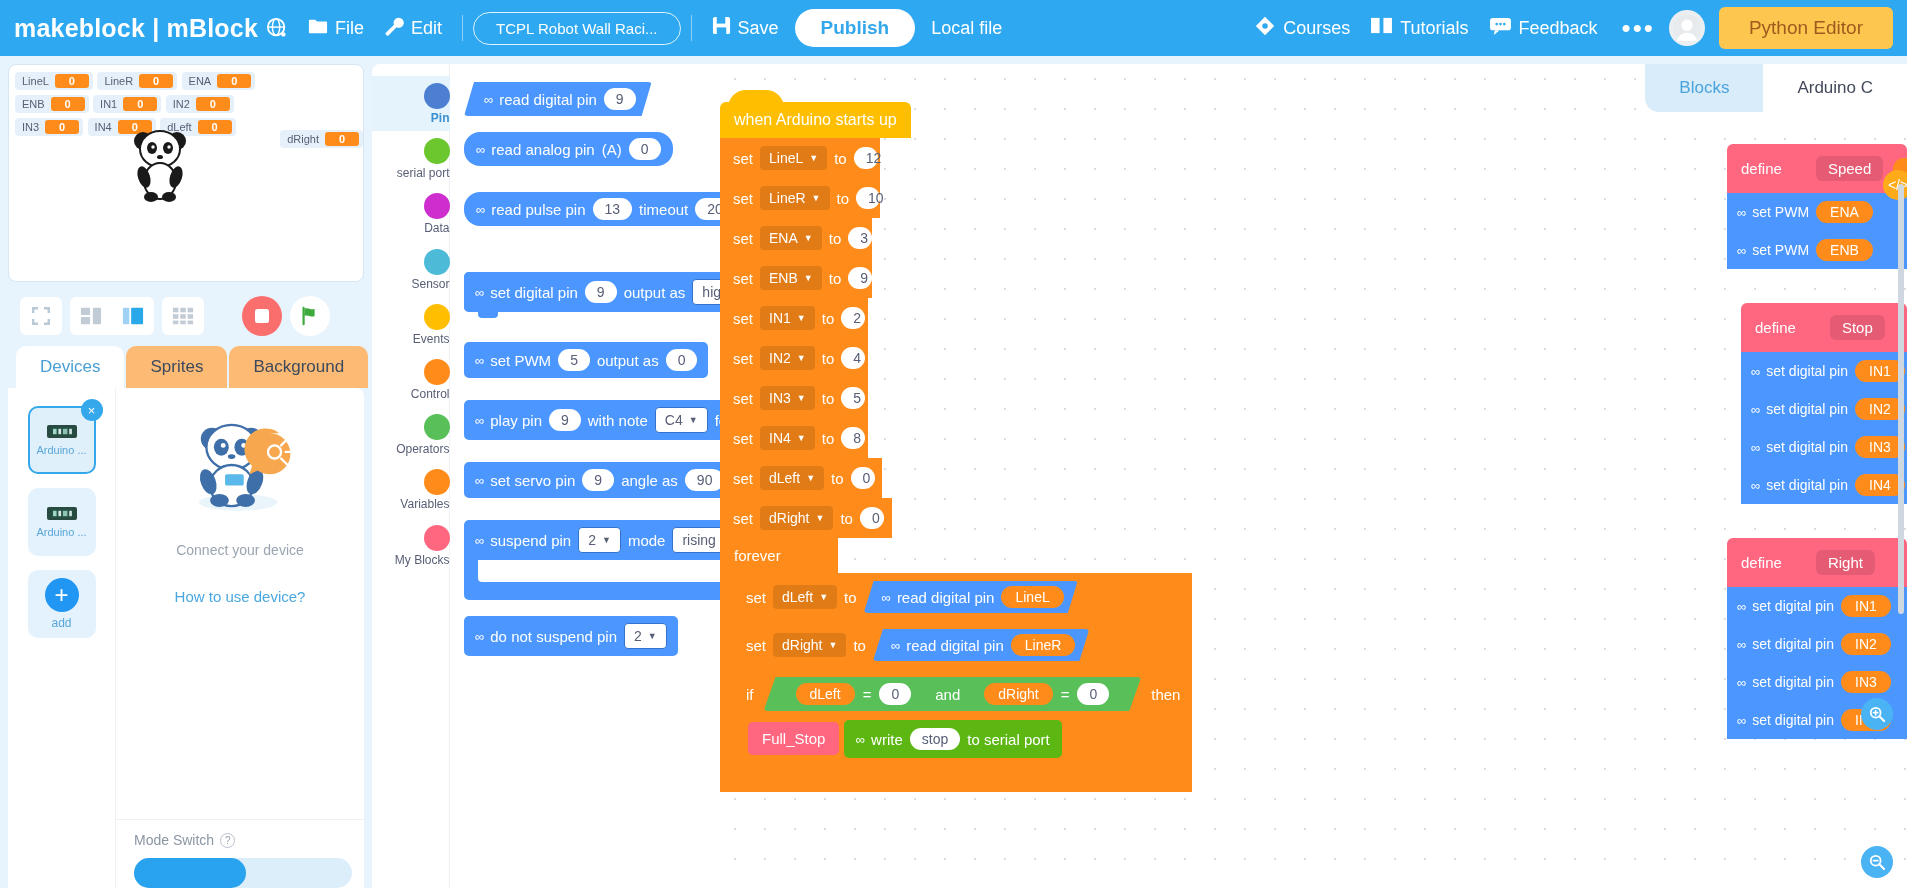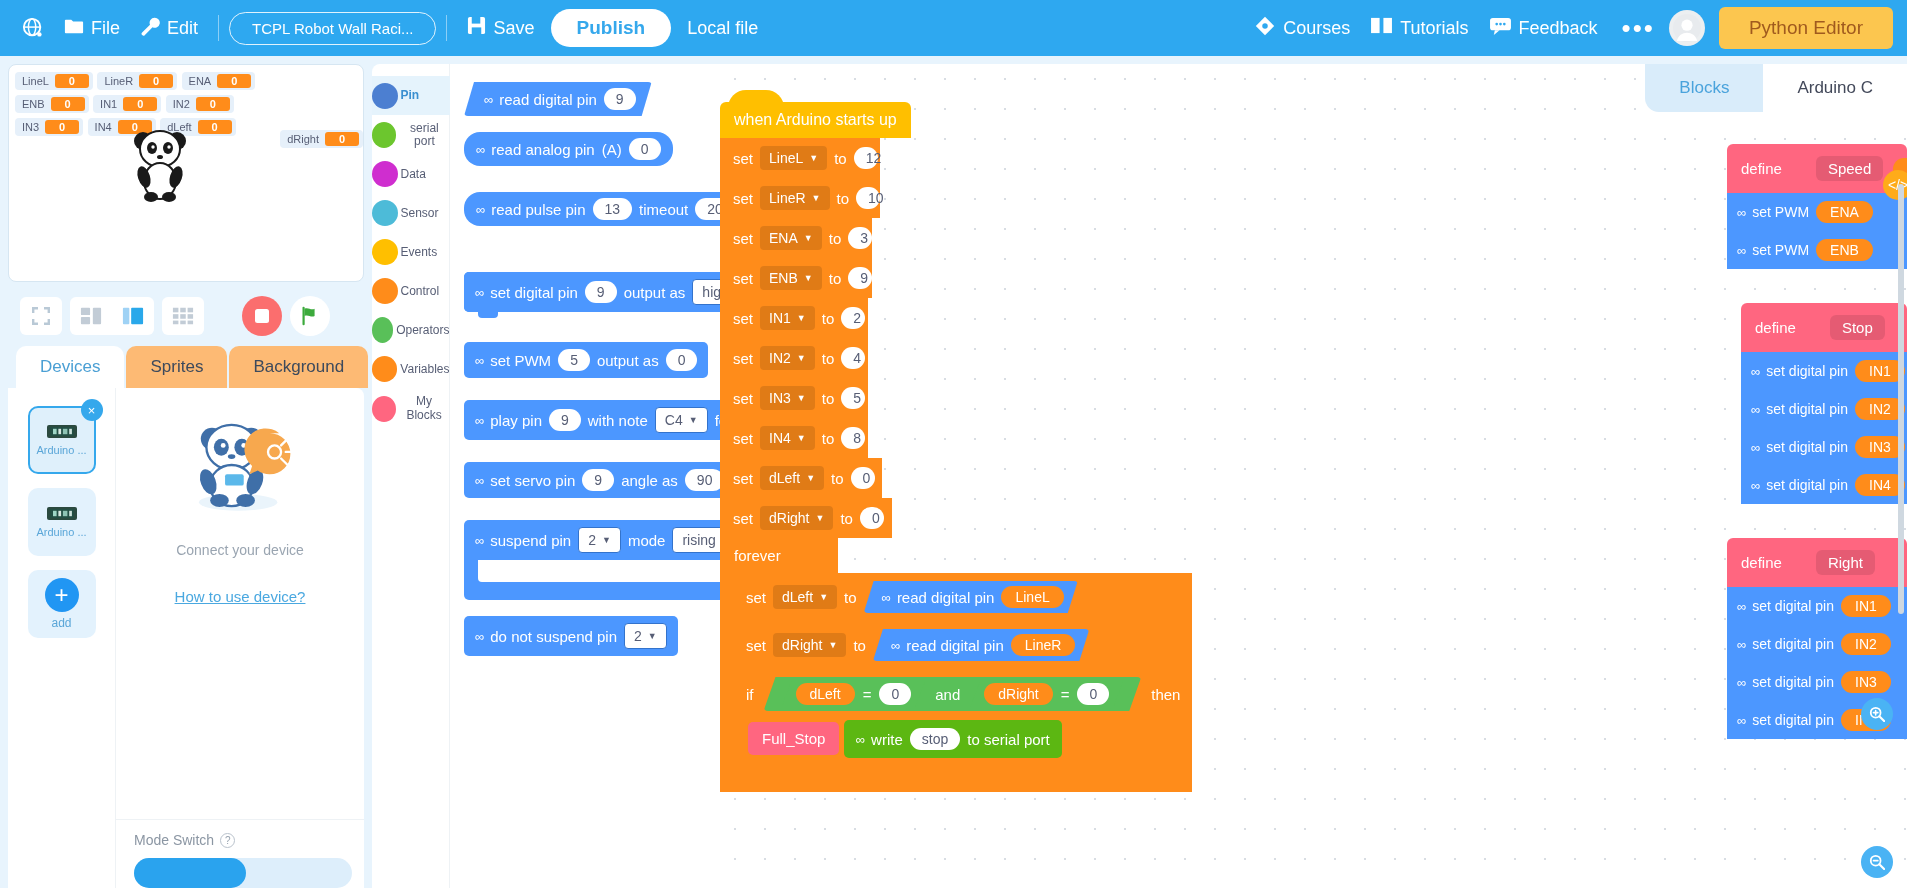--- a/index.html
+++ b/index.html
@@ -93,36 +93,36 @@
   .dev-close {
     position: absolute; top: -9px; right: -9px; width: 22px; height: 22px; border-radius: 50%;
     background: #35a8ec; color: #fff; font-size: 13px; display: flex; align-items: center; justify-content: center; cursor: pointer;
   }
   .add-card { width: 68px; height: 68px; background: #e3f2fd; border-radius: 10px; display: flex; flex-direction: column; align-items: center; justify-content: center; gap: 4px; cursor: pointer; }
   .add-circle { width: 34px; height: 34px; border-radius: 50%; background: #2196f3; color: #fff; font-size: 24px; display: flex; align-items: center; justify-content: center; line-height: 1; }
   .add-label { font-size: 12px; color: #5aa6d8; }
 
   .dev-detail { flex: 1 1 auto; display: flex; flex-direction: column; align-items: center; padding-top: 28px; position: relative; }
   .connect-text { font-size: 14px; color: #9aa5b1; margin-top: 24px; }
-  .howto-link { font-size: 15px; color: #4aa8e0; text-decoration: underline; margin-top: 30px; cursor: pointer; }
+  .howto-link { font-size: 15px; color: #4aa8e0; margin-top: 30px; cursor: pointer; }
   .mode-switch-area { position: absolute; bottom: 0; left: 0; right: 0; border-top: 1px solid #eef2f5; padding: 12px 0 0 18px; }
   .mode-label { font-size: 14px; color: #8b96a3; display: flex; align-items: center; gap: 6px; }
   .q-mark { width: 15px; height: 15px; border: 1px solid #b9c2cc; border-radius: 50%; font-size: 10px; color: #97a2ae; display: inline-flex; align-items: center; justify-content: center; }
   .toggle-track { margin-top: 10px; width: 218px; height: 30px; background: #ddeefb; border-radius: 15px; position: relative; cursor: pointer; }
   .toggle-knob { position: absolute; left: 0; top: 0; width: 112px; height: 30px; border-radius: 15px; background: #2aa3ee; }
 
   
   .cat-col {
     width: 78px; flex: 0 0 78px; background: #fff; margin-top: 8px; border-radius: 8px 0 0 0;
     padding-top: 12px; display: flex; flex-direction: column; align-items: center;
     border-right: 1px solid #eef2f5;
   }
   .cat {
-    width: 78px; padding: 7px 0 6px 0; display: flex; 
-    align-items: center; gap: 3px; cursor: pointer;
+    width: 78px; padding: 7px 0 6px 0; display: flex; flex-direction: column;
+    align-items: flex-end; gap: 3px; cursor: pointer;
   }
   .cat.active { background: #e5f3fc; }
   .cat-dot { width: 26px; height: 26px; border-radius: 50%; }
   .cat-label { font-size: 12px; color: #575e75; text-align: center; line-height: 1.1; }
   .cat.active .cat-label { color: #3a8fd0; font-weight: bold; }
 
   
   .palette { width: 270px; flex: 0 0 270px; background: #fff; margin-top: 8px; position: relative; overflow: hidden; padding: 18px 0 0 14px; }
 
   
@@ -186,20 +186,21 @@
     position: absolute; width: 30px; height: 30px; border-radius: 50%; background: #ffab19;
     color: #fff; display: flex; align-items: center; justify-content: center; font-size: 14px; cursor: pointer;
   }
   .zoom-ctl { position: absolute; right: 14px; width: 32px; height: 32px; border-radius: 50%; background: #4ab3f4; color: #fff; display: flex; align-items: center; justify-content: center; font-size: 18px; cursor: pointer; }
   .vscroll { position: absolute; right: 3px; top: 120px; width: 6px; height: 430px; background: #cfd8e0; border-radius: 3px; cursor: pointer; }
 </style>
 </head>
 <body>
 
 <div class="header">
+  <div class="brand">makeblock | mBlock</div>
   <span class="globe-icon">
     <svg width="22" height="22" viewBox="0 0 24 24">
         <circle cx="11" cy="11" r="9" fill="none" stroke="#fff" stroke-width="2"></circle>
         <ellipse cx="11" cy="11" rx="4" ry="9" fill="none" stroke="#fff" stroke-width="1.6"></ellipse>
         <path d="M2 11h18" stroke="#fff" stroke-width="1.6"></path>
         <circle cx="19" cy="19" r="2.4" fill="#fff"></circle>
       </svg>
   </span>
   <div class="hdr-item">
     <span>

